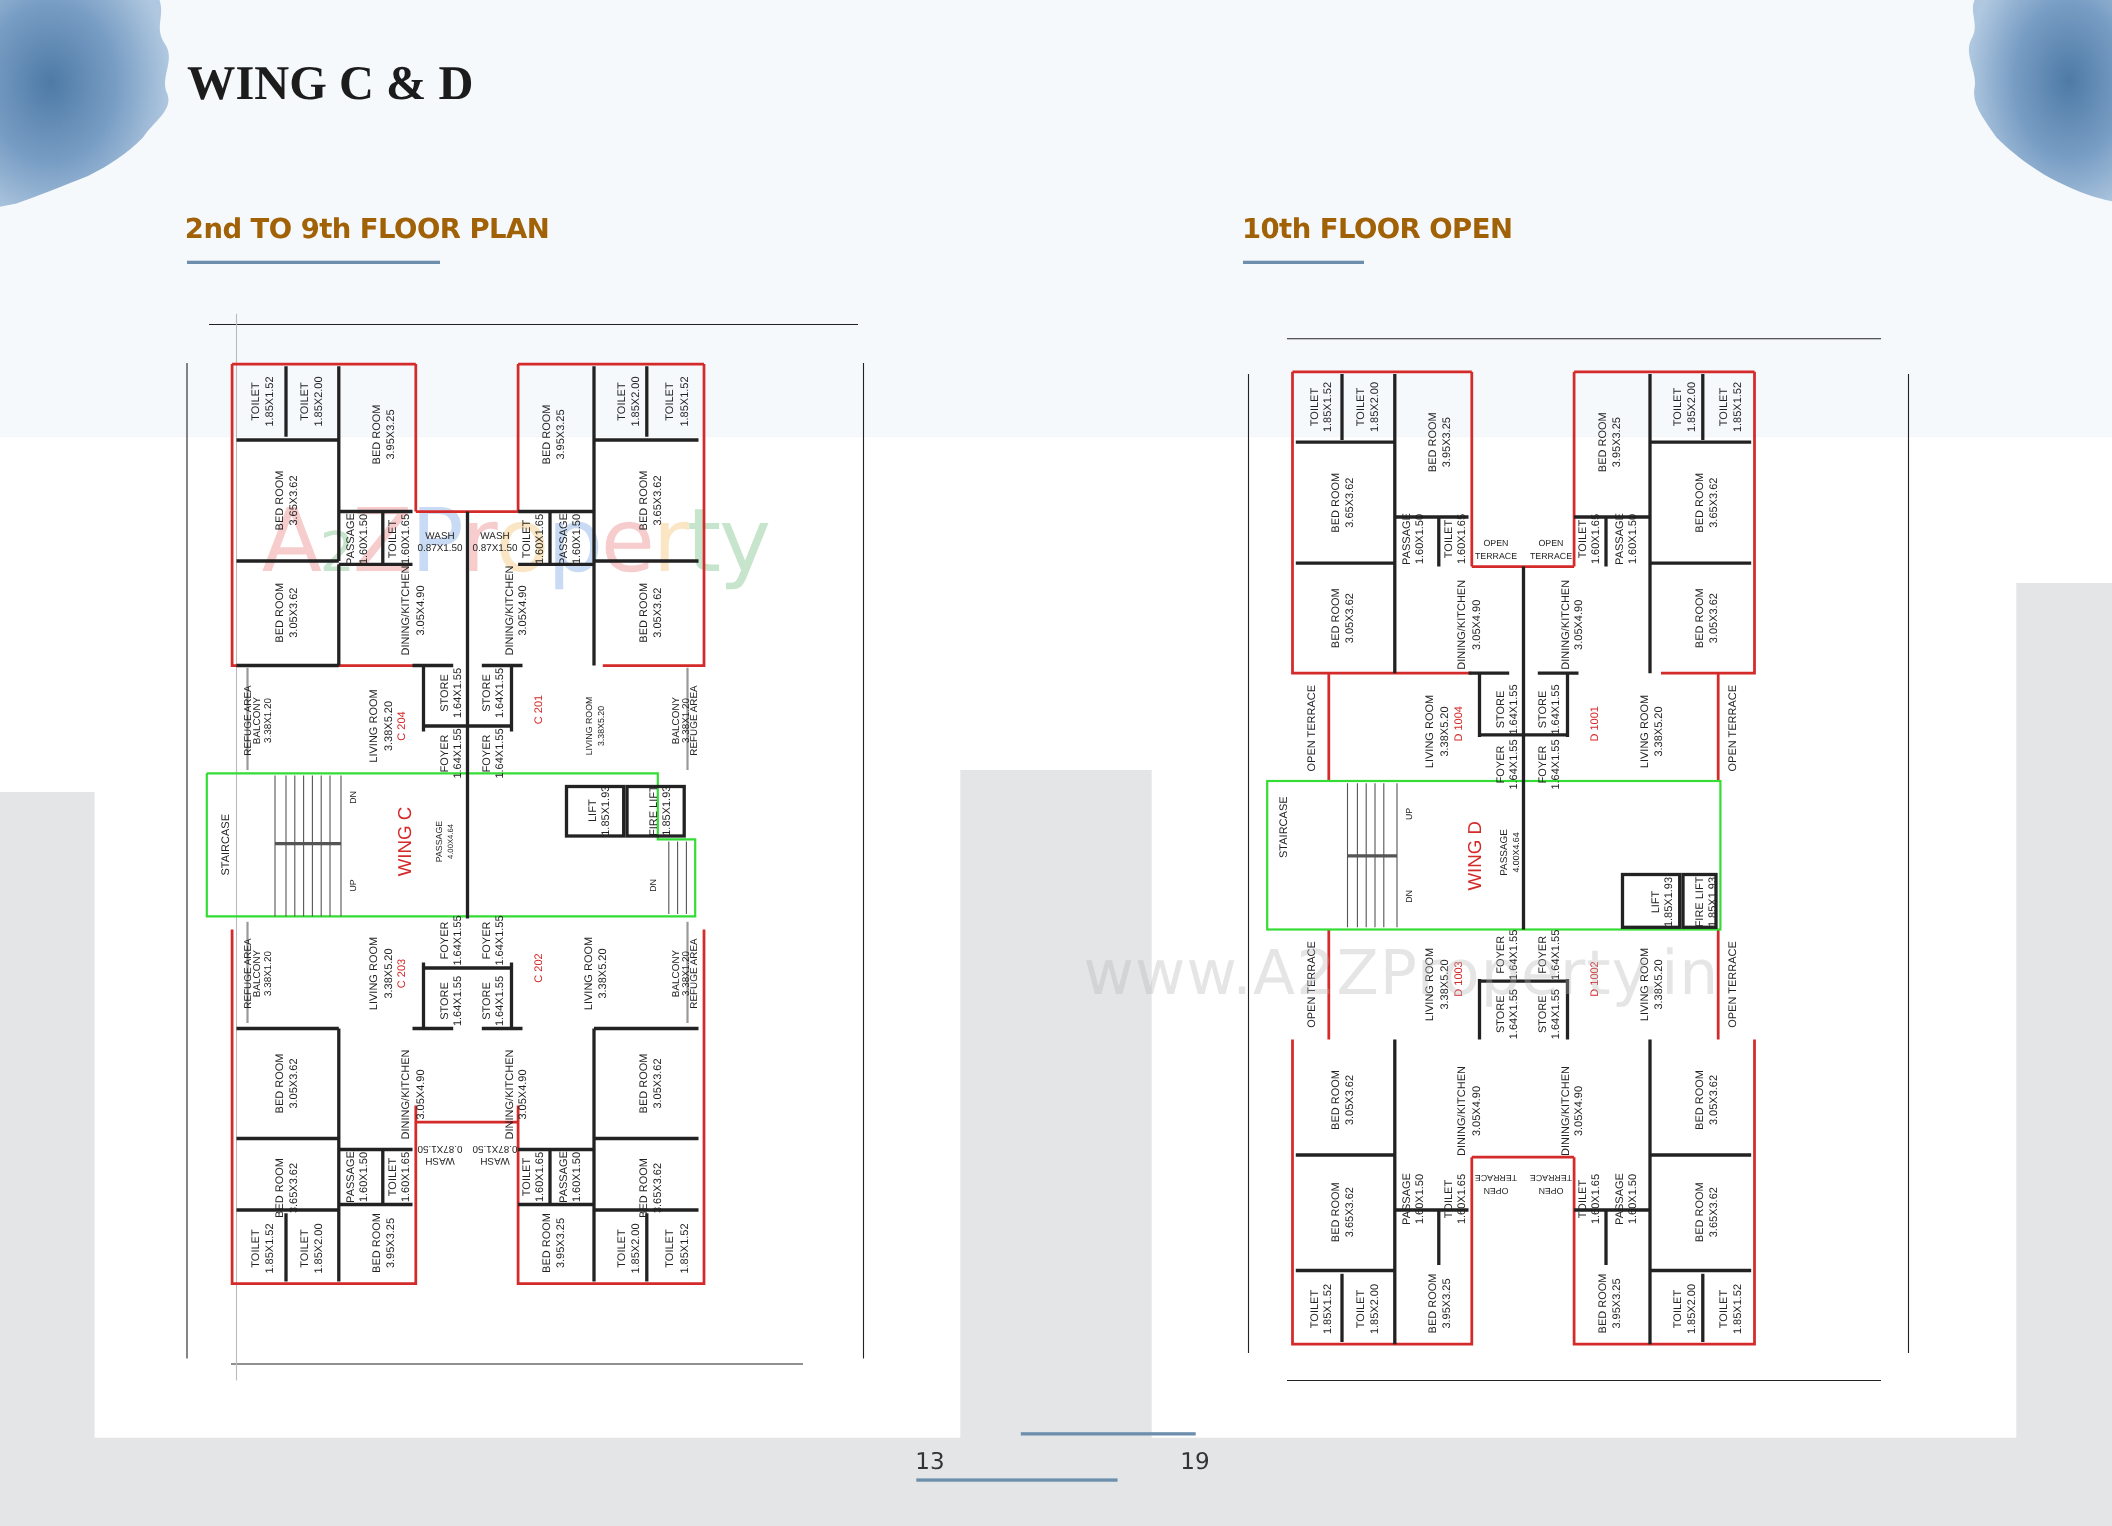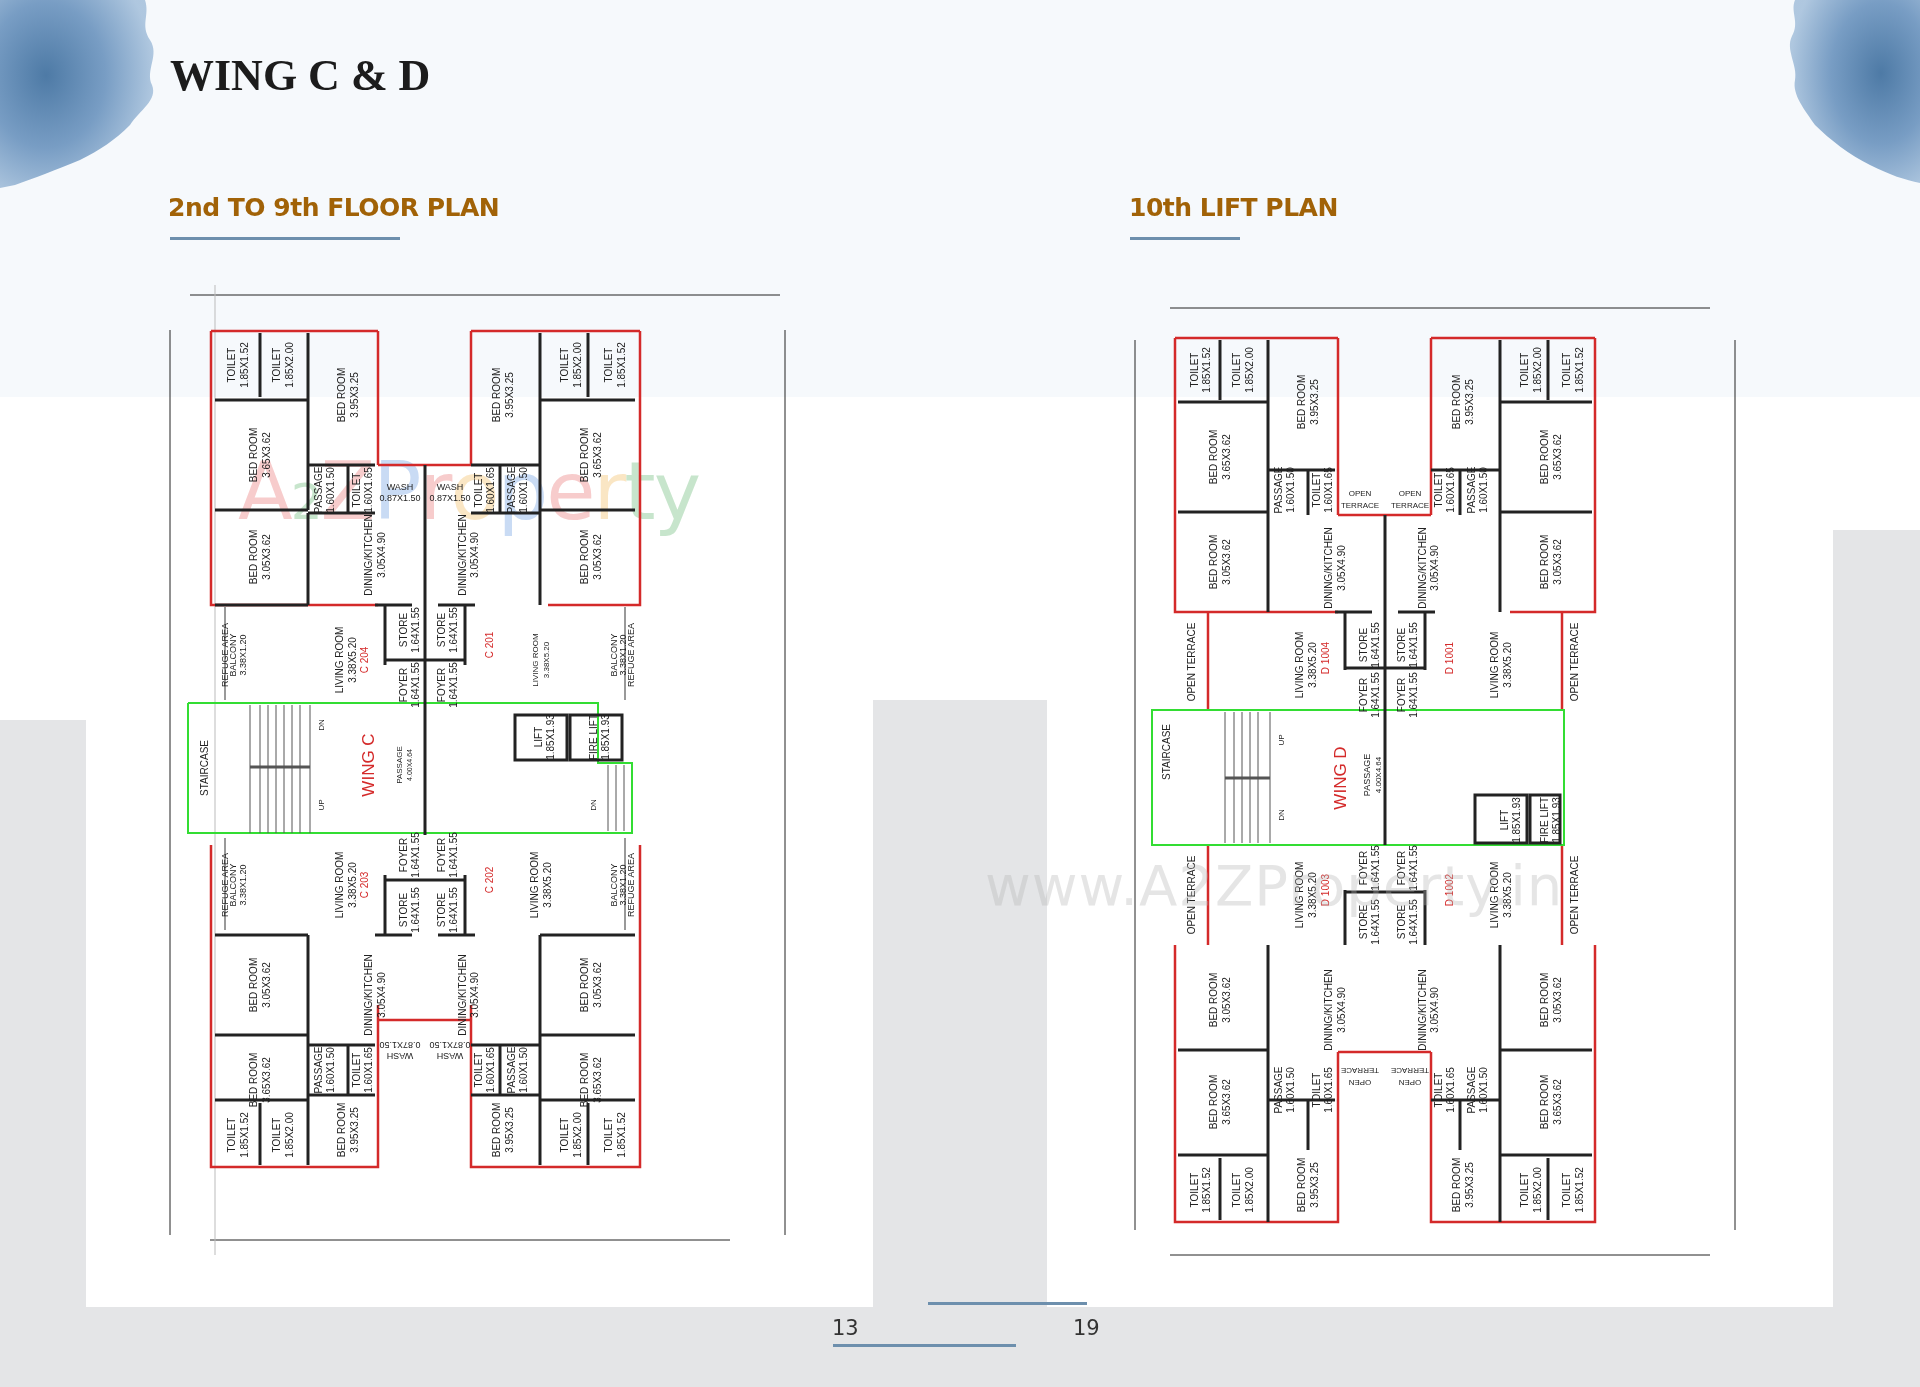--- a/index.html
+++ b/index.html
@@ -55,21 +55,21 @@
       <stop offset="55%" stop-color="#6d95bf"></stop>
       <stop offset="100%" stop-color="#a9c3dd"></stop>
     </radialGradient>
   </defs>
   <path d="M150,0 L25,0 C20,12 30,22 22,36 C15,50 28,65 25,80 C22,95 35,110 45,125 C60,140 80,155 100,165 C120,175 135,180 150,183 Z" fill="url(#wcg2)" opacity="0.92"></path>
 </svg>
 
 <h1 class="title">WING C &amp; D</h1>
 <h2 class="subtitle sub-left">2nd TO 9th FLOOR PLAN</h2>
 <div class="uline" style="left:170px;top:237px;width:230px;"></div>
-<h2 class="subtitle sub-right">10th LIFT PLAN</h2>
+<h2 class="subtitle sub-right">10th FLOOR OPEN</h2>
 <div class="uline" style="left:1130px;top:237px;width:110px;"></div>
 
 <div class="logo-wm">
   <span style="color:#e34b4b">A</span><span style="color:#3aa34a;font-size:50px">2</span><span style="color:#e34b4b">Z</span><span style="color:#3f7fd9">P</span><span style="color:#e34b4b">r</span><span style="color:#f0a830">o</span><span style="color:#3f7fd9">p</span><span style="color:#e34b4b">e</span><span style="color:#f0a830">r</span><span style="color:#3aa34a">t</span><span style="color:#3aa34a">y</span>
 </div>
 
 <svg class="plan plan-left" viewBox="0 0 640 1000">
   <g stroke="#222" fill="none" stroke-width="1">
 
     <line x1="30" y1="10" x2="620" y2="10"></line>

